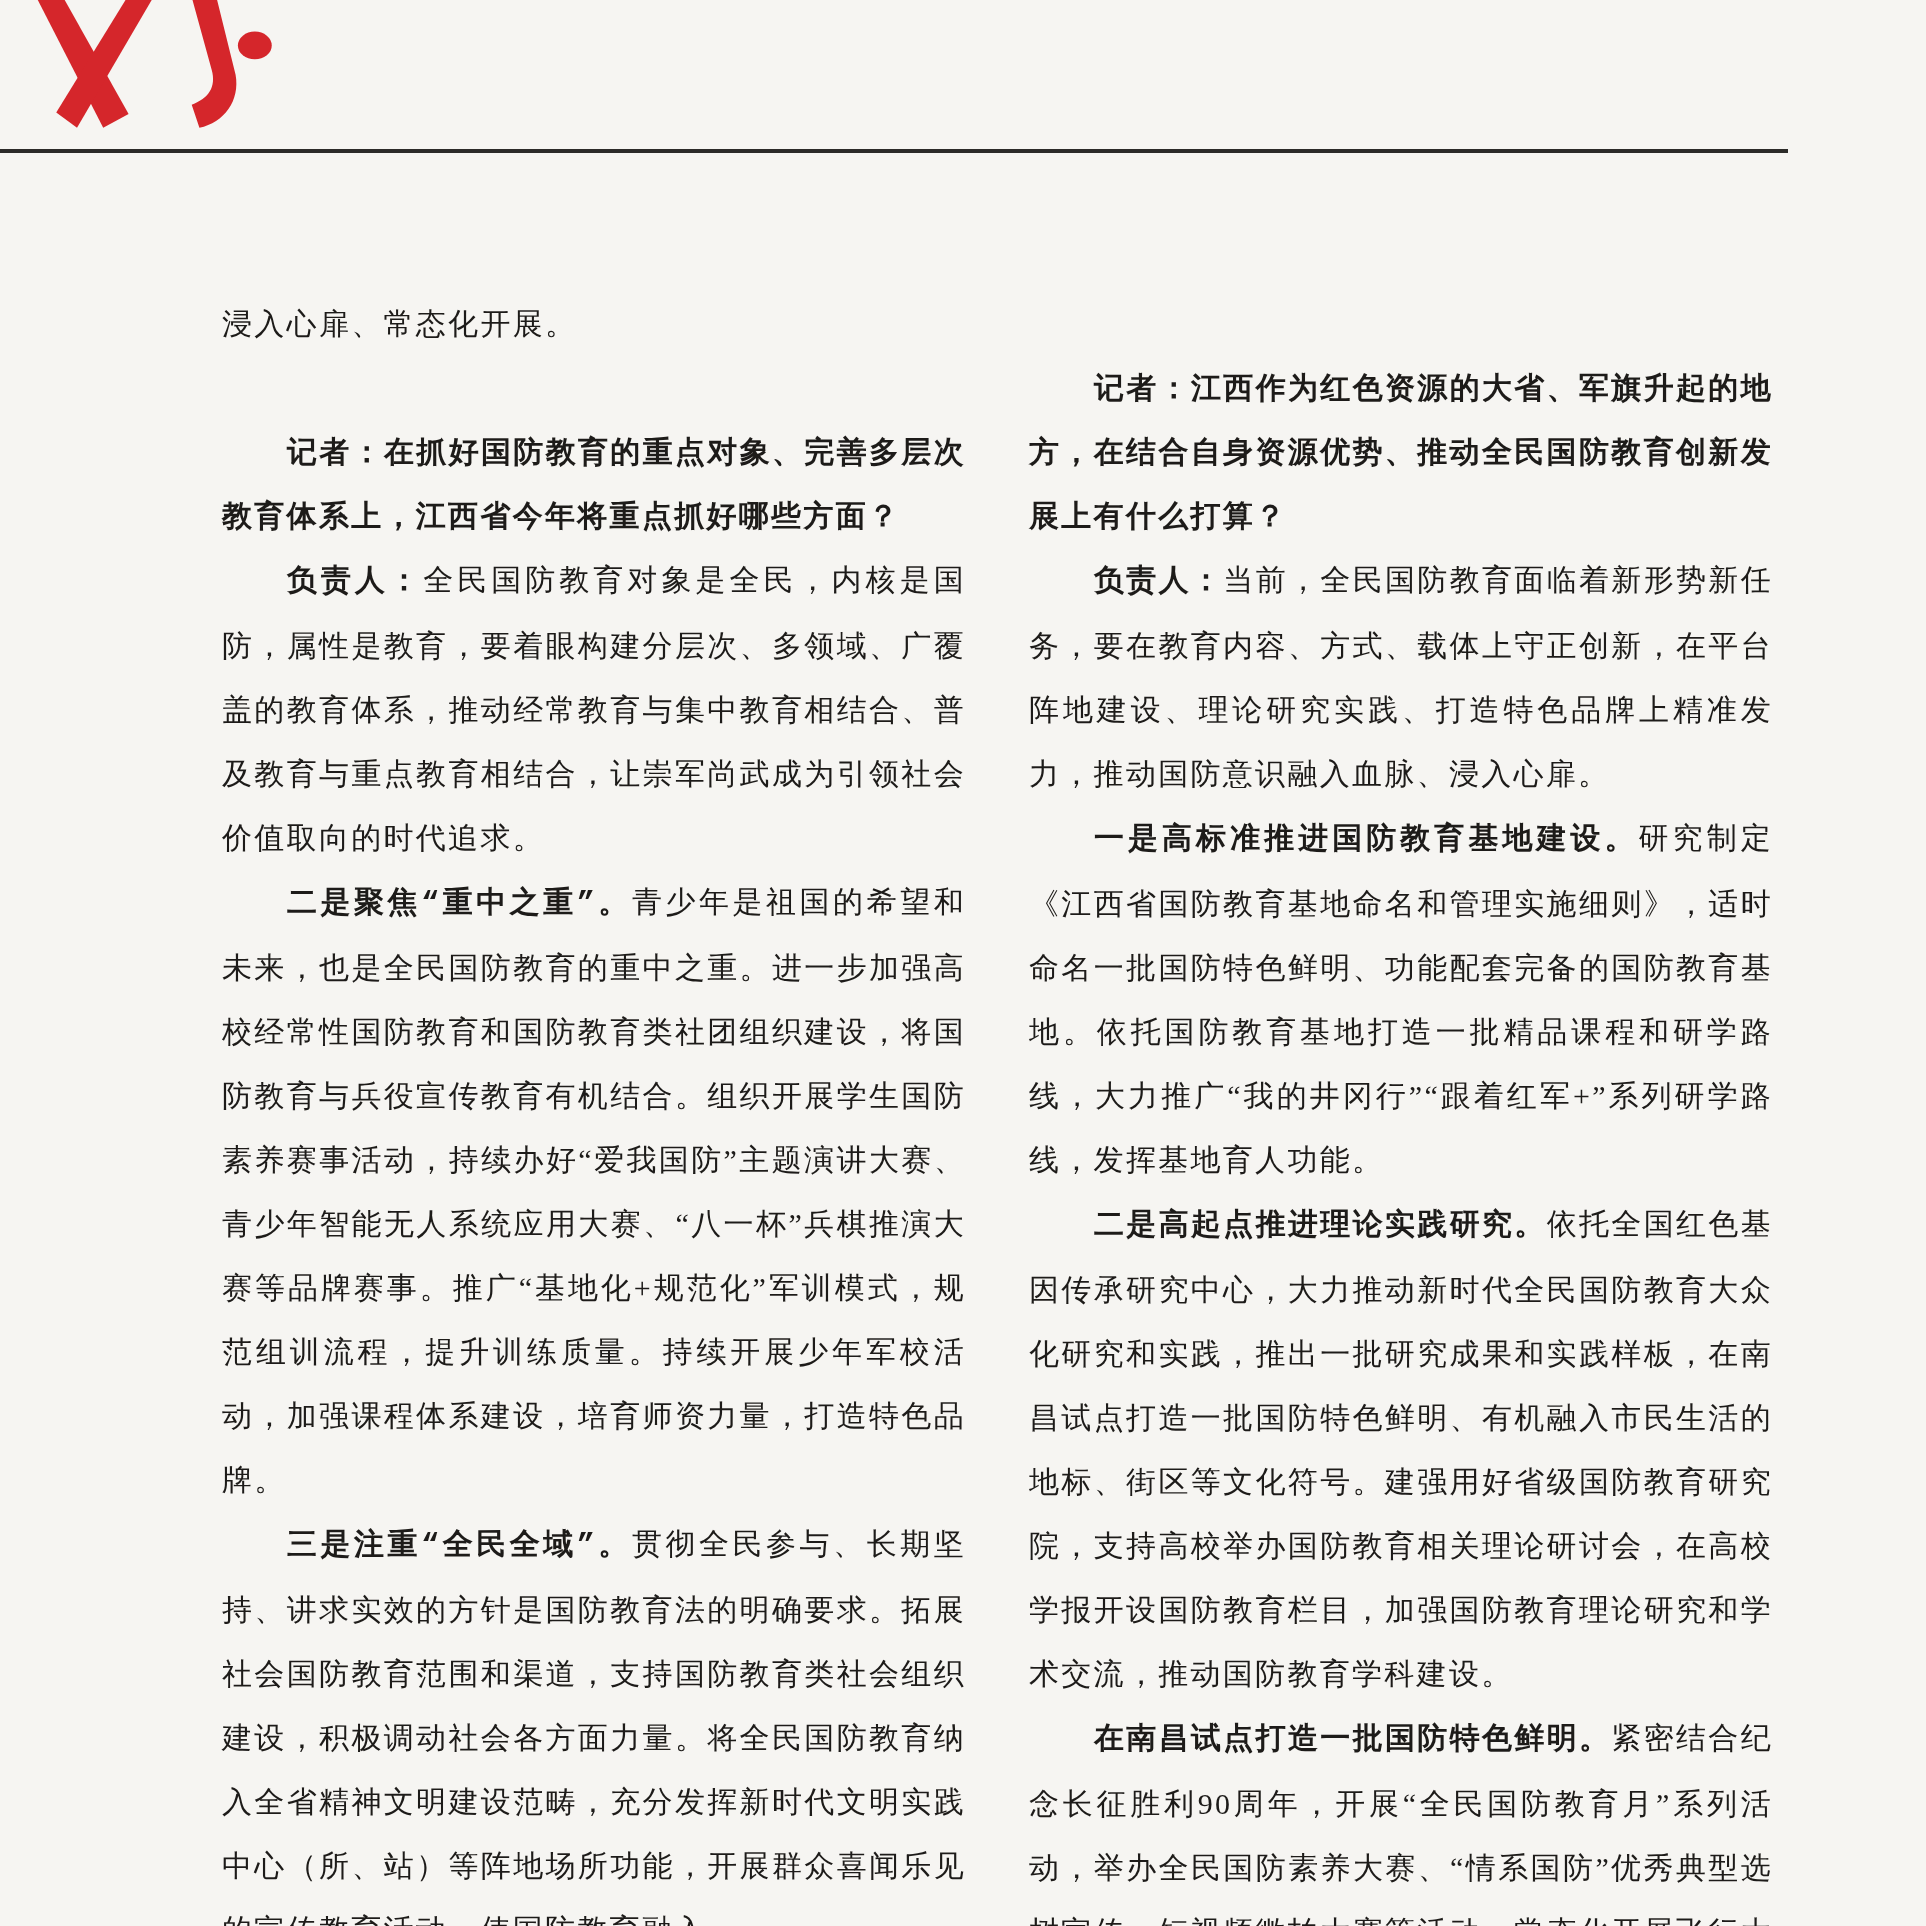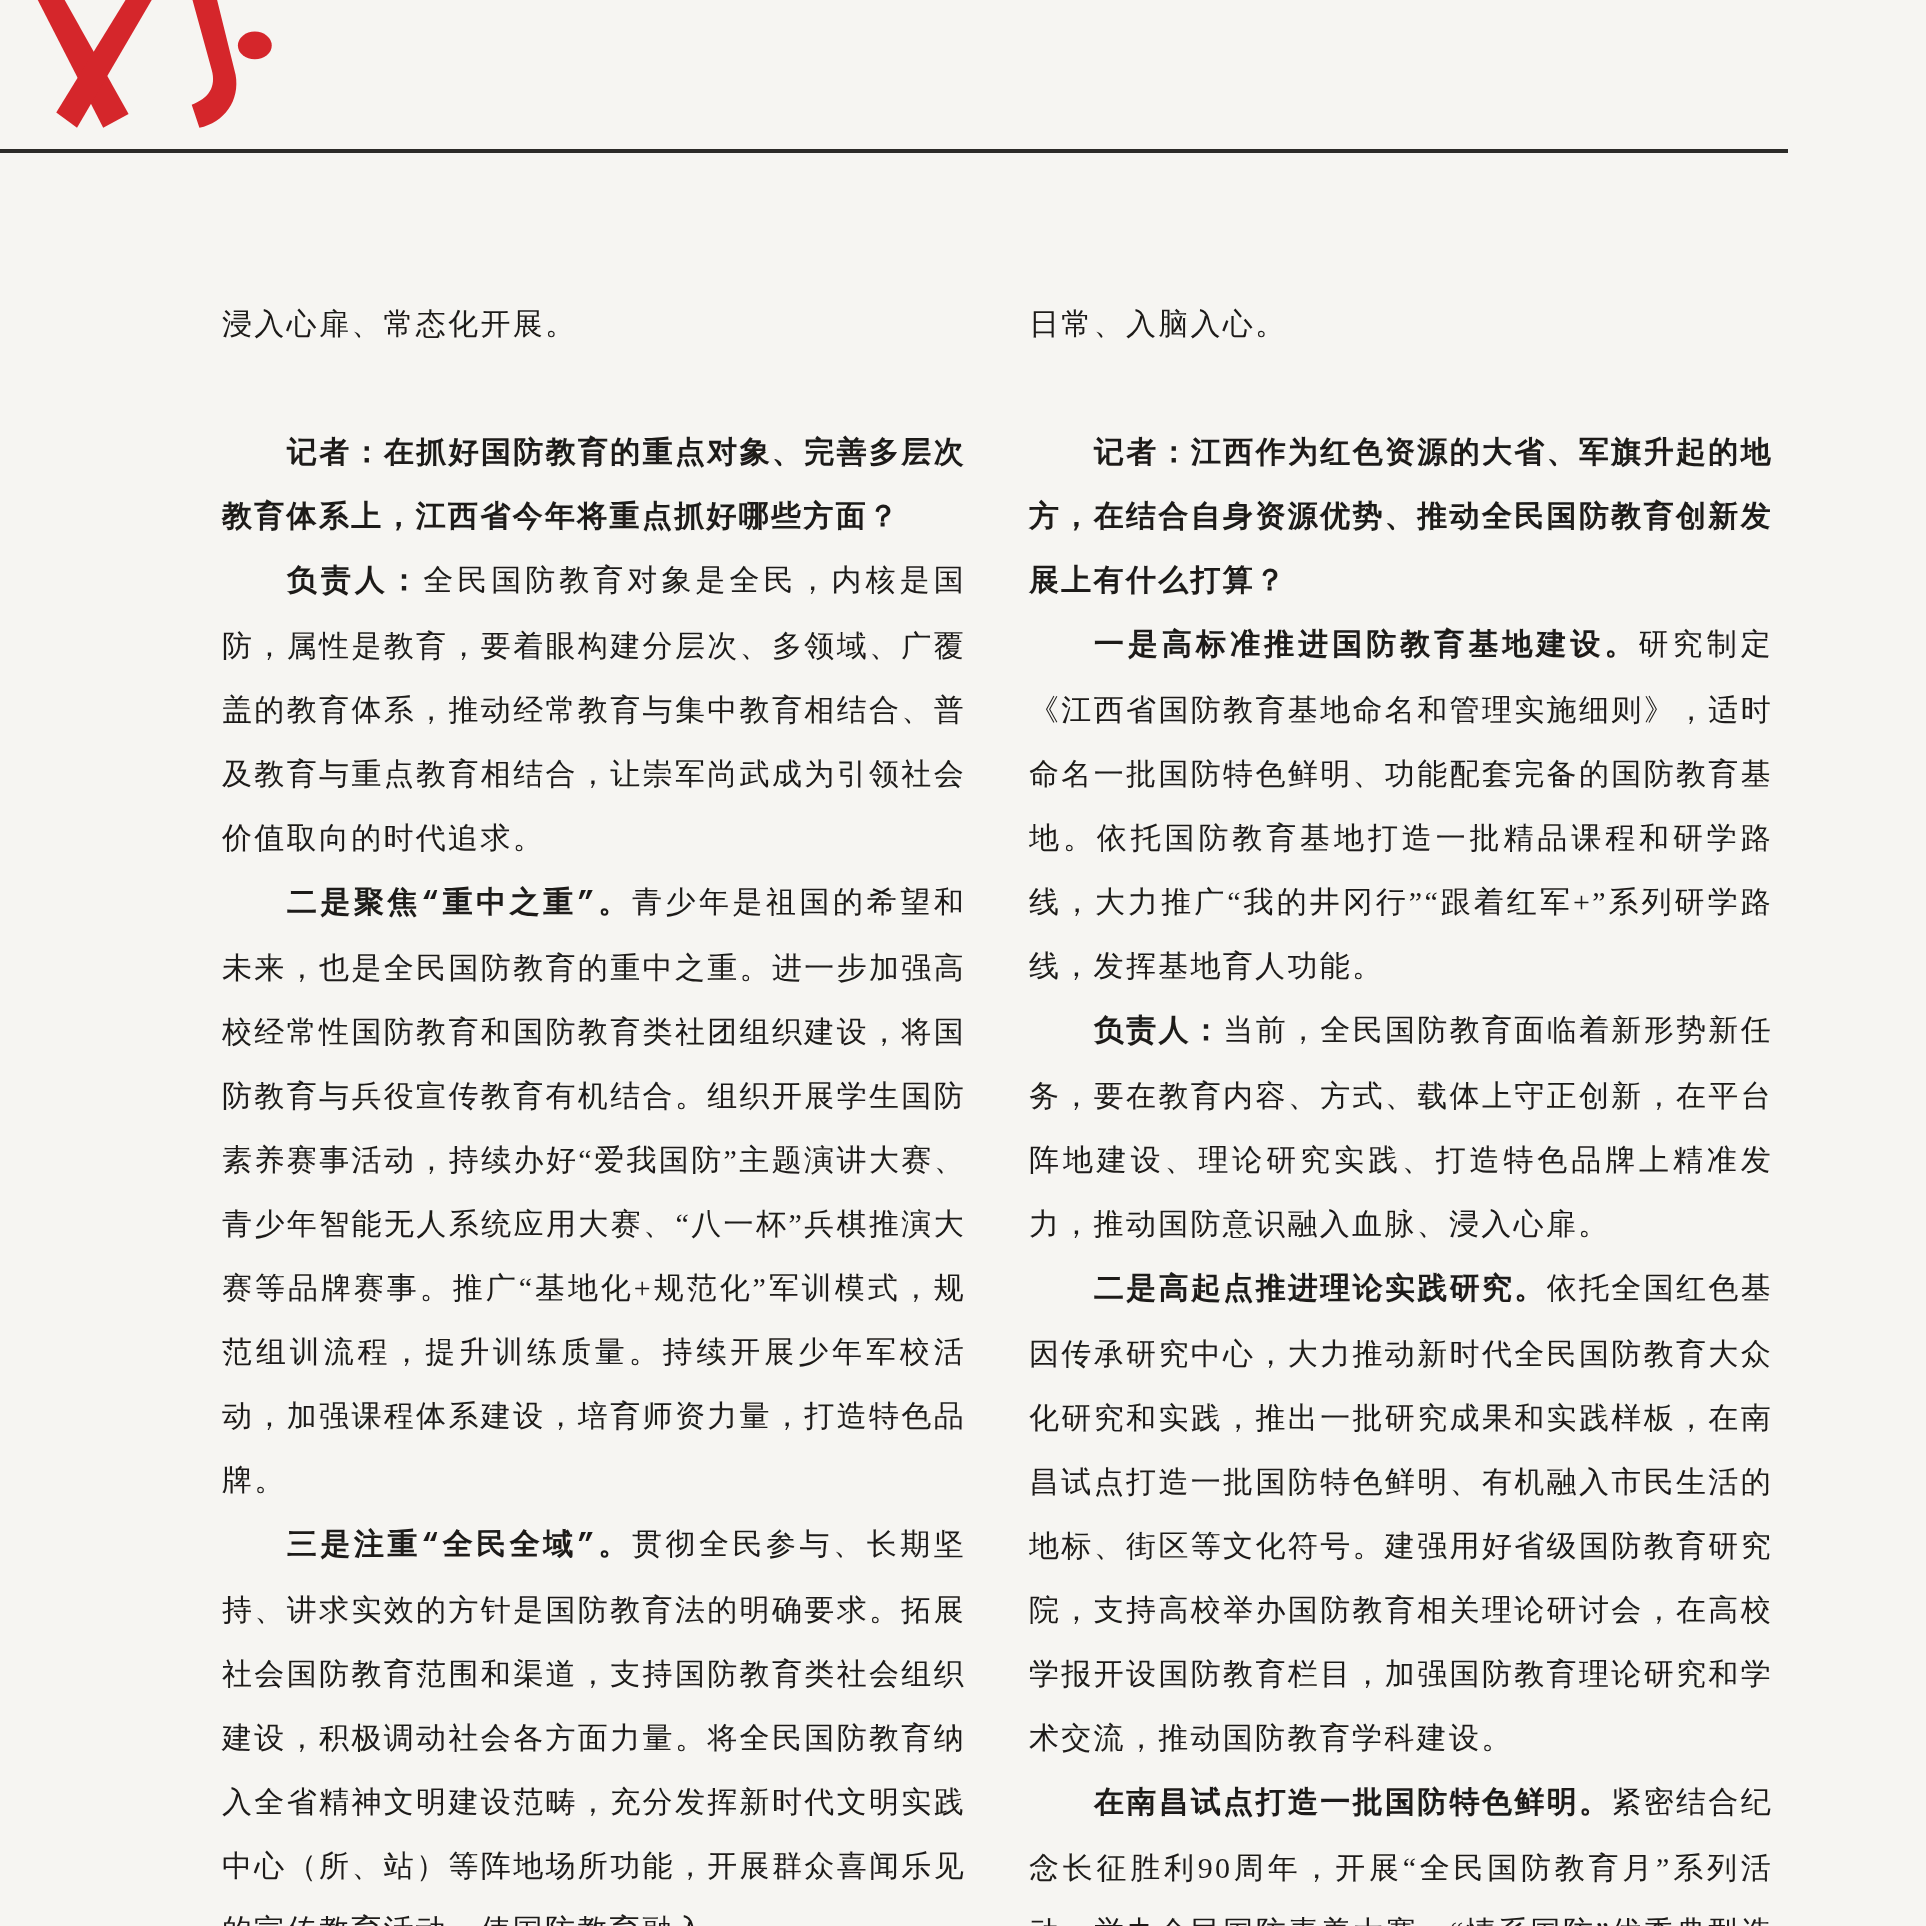--- a/index.html
+++ b/index.html
@@ -54,22 +54,21 @@
 
   <div class="col col-left">
     <p class="cont">浸入心扉、常态化开展。</p>
     <p class="question">记者：在抓好国防教育的重点对象、完善多层次教育体系上，江西省今年将重点抓好哪些方面？</p>
     <p><span class="lead">负责人：</span><span>全民国防教育对象是全民，内核是国防，属性是教育，要着眼构建分层次、多领域、广覆盖的教育体系，推动经常教育与集中教育相结合、普及教育与重点教育相结合，让崇军尚武成为引领社会价值取向的时代追求。</span></p>
     <p><span class="lead">二是聚焦“重中之重”。</span><span>青少年是祖国的希望和未来，也是全民国防教育的重中之重。进一步加强高校经常性国防教育和国防教育类社团组织建设，将国防教育与兵役宣传教育有机结合。组织开展学生国防素养赛事活动，持续办好“爱我国防”主题演讲大赛、青少年智能无人系统应用大赛、“八一杯”兵棋推演大赛等品牌赛事。推广“基地化+规范化”军训模式，规范组训流程，提升训练质量。持续开展少年军校活动，加强课程体系建设，培育师资力量，打造特色品牌。</span></p>
     <p><span class="lead">三是注重“全民全域”。</span><span>贯彻全民参与、长期坚持、讲求实效的方针是国防教育法的明确要求。拓展社会国防教育范围和渠道，支持国防教育类社会组织建设，积极调动社会各方面力量。将全民国防教育纳入全省精神文明建设范畴，充分发挥新时代文明实践中心（所、站）等阵地场所功能，开展群众喜闻乐见的宣传教育活动，使国防教育融入</span></p>
   </div>
 
   <div class="col col-right">
-    <p class="cont">日常、入脑入心。</p>
     <p class="question">记者：江西作为红色资源的大省、军旗升起的地方，在结合自身资源优势、推动全民国防教育创新发展上有什么打算？</p>
+    <p><span class="lead">负责人：</span><span>当前，全民国防教育面临着新形势新任务，要在教育内容、方式、载体上守正创新，在平台阵地建设、理论研究实践、打造特色品牌上精准发力，推动国防意识融入血脉、浸入心扉。</span></p>
     <p><span class="lead">一是高标准推进国防教育基地建设。</span><span>研究制定《江西省国防教育基地命名和管理实施细则》，适时命名一批国防特色鲜明、功能配套完备的国防教育基地。依托国防教育基地打造一批精品课程和研学路线，大力推广“我的井冈行”“跟着红军+”系列研学路线，发挥基地育人功能。</span></p>
-    <p><span class="lead">负责人：</span><span>当前，全民国防教育面临着新形势新任务，要在教育内容、方式、载体上守正创新，在平台阵地建设、理论研究实践、打造特色品牌上精准发力，推动国防意识融入血脉、浸入心扉。</span></p>
     <p><span class="lead">二是高起点推进理论实践研究。</span><span>依托全国红色基因传承研究中心，大力推动新时代全民国防教育大众化研究和实践，推出一批研究成果和实践样板，在南昌试点打造一批国防特色鲜明、有机融入市民生活的地标、街区等文化符号。建强用好省级国防教育研究院，支持高校举办国防教育相关理论研讨会，在高校学报开设国防教育栏目，加强国防教育理论研究和学术交流，推动国防教育学科建设。</span></p>
     <p><span class="lead">在南昌试点打造一批国防特色鲜明。</span><span>紧密结合纪念长征胜利90周年，开展“全民国防教育月”系列活动，举办全民国防素养大赛、“情系国防”优秀典型选树宣传、短视频微拍大赛等活动。常态化开展飞行大会、升国旗仪式、军歌音乐会、科普展览等，吸引社会各界广泛参与。组织各地宣讲团到党政机关、企事业单位、社会组织、学校、社区、乡村进行宣讲，持续开展“江西好兵”系列网络宣传，扩大国防教育感染力和覆盖面。</span></p>
   </div>
 
 </div>
 
 
 </body></html>

